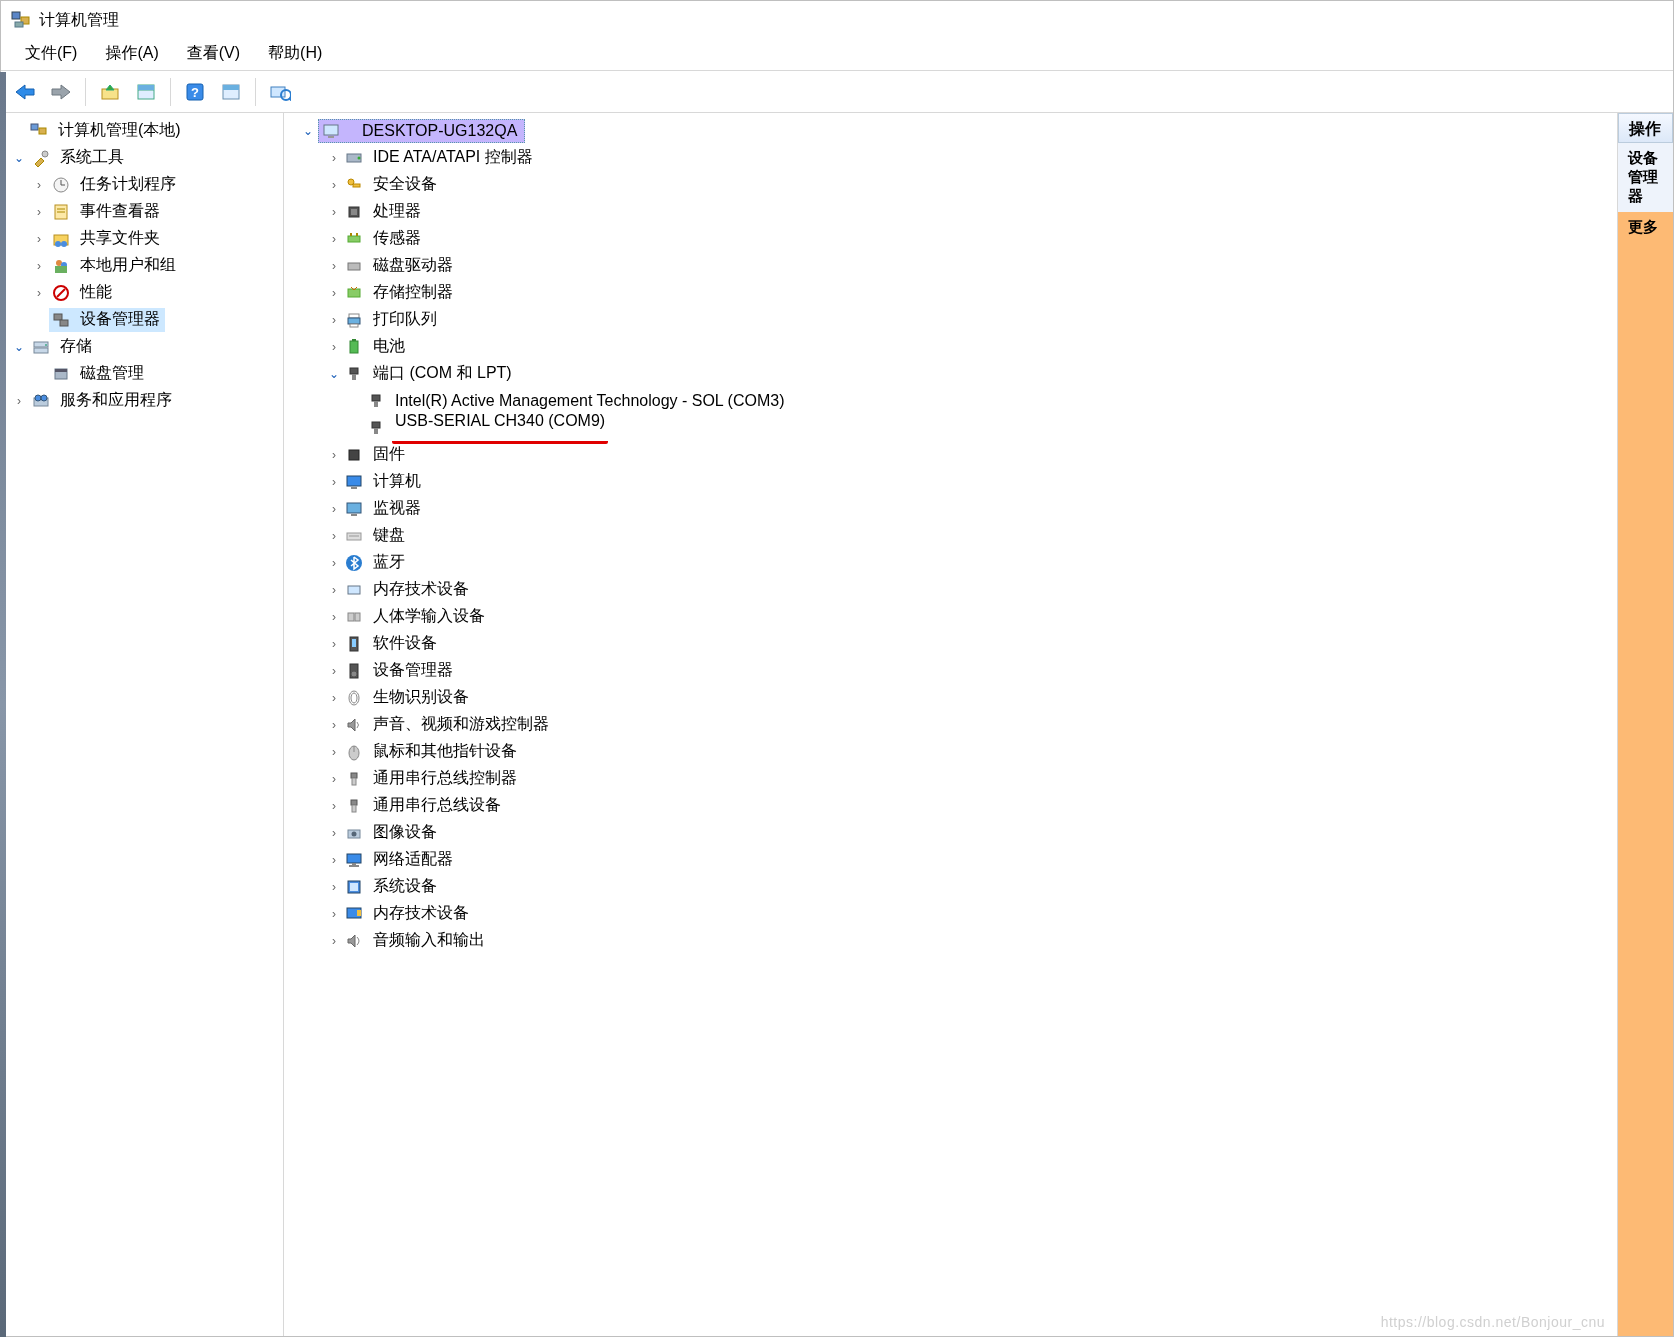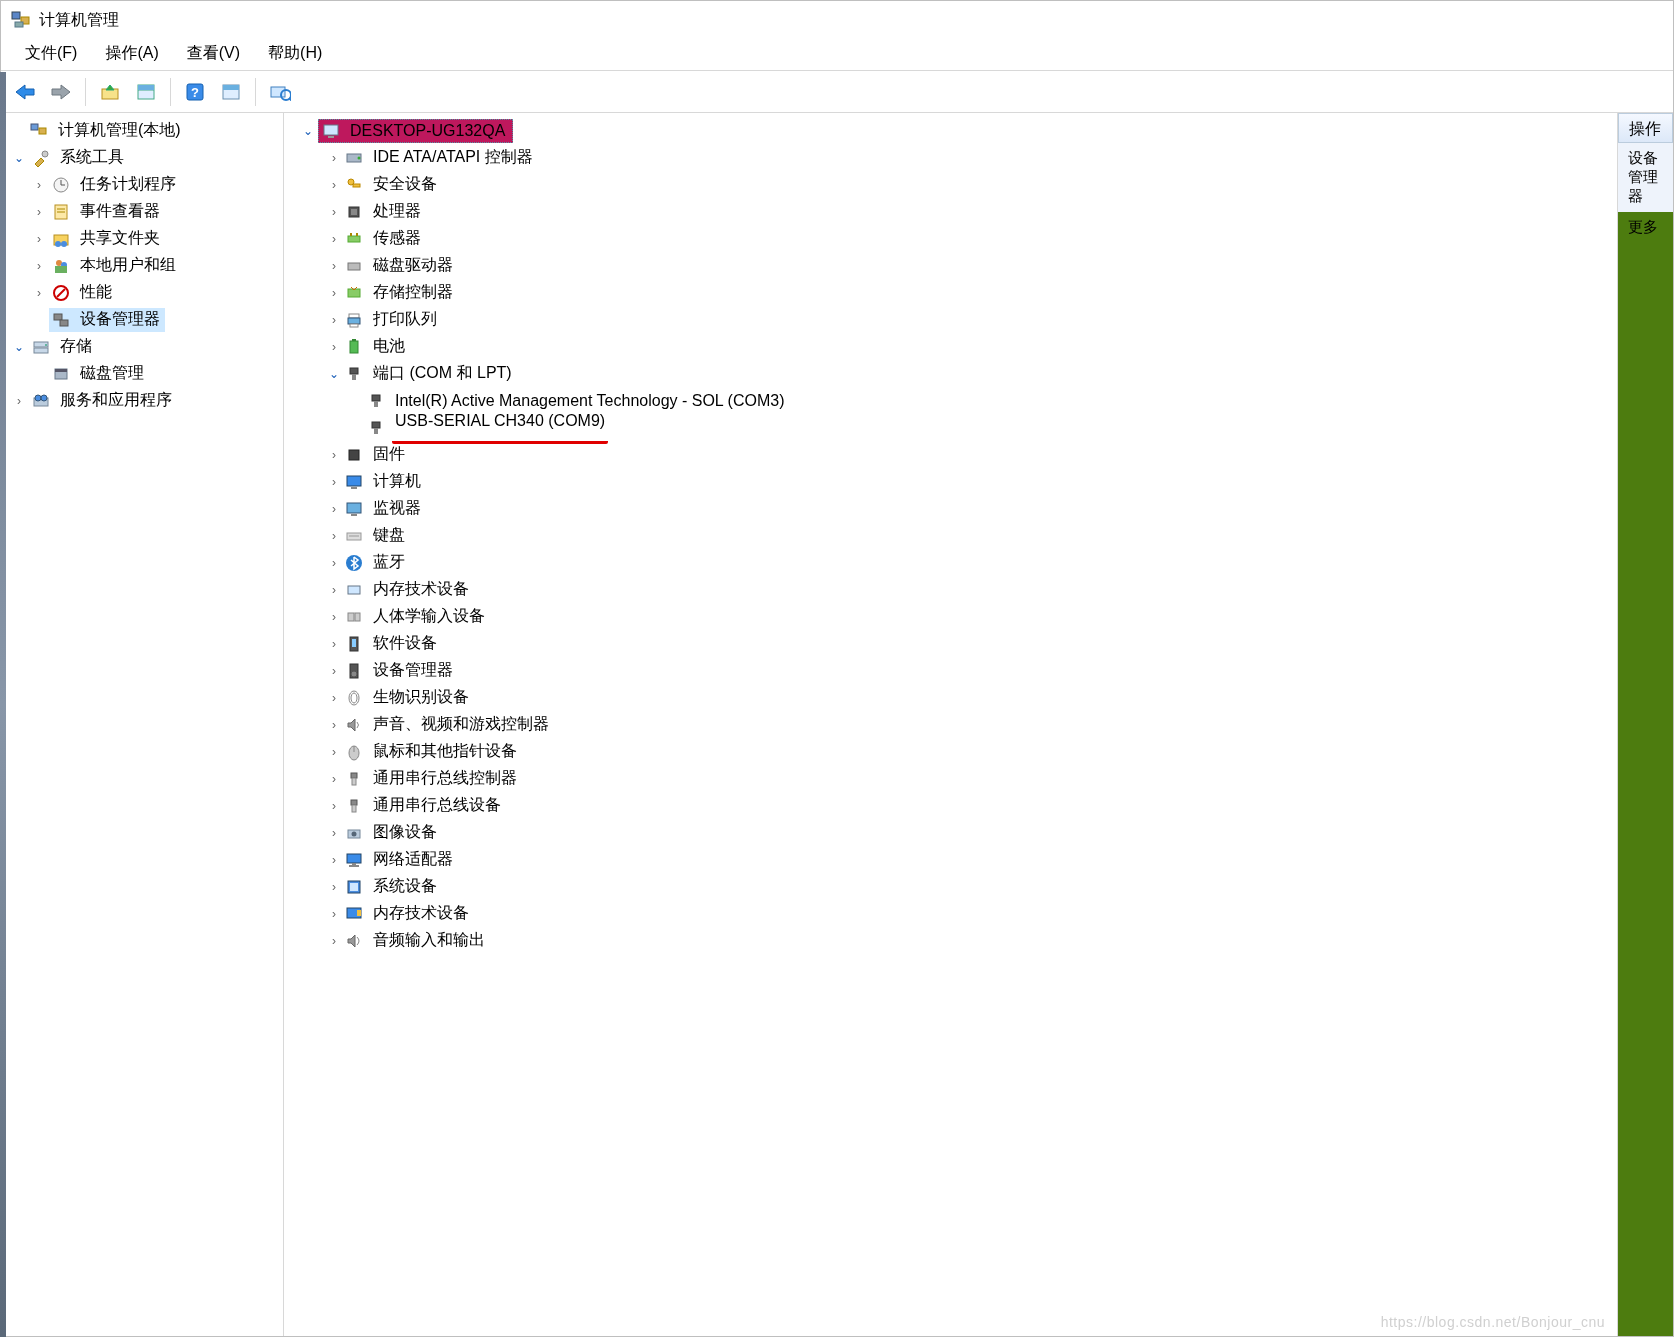--- a/index.html
+++ b/index.html
@@ -27,37 +27,37 @@
   
   .toolbar { height: 42px; display: flex; align-items: center; border-bottom: 1px solid #d8d8d8; background: #fff; padding-left: 6px; }
   .tb-btn { width: 30px; height: 30px; margin: 0 3px; display:flex; justify-content:center; align-items:center; border:1px solid transparent; }
   .tb-sep { width:1px; height:28px; background:#d8d8d8; margin:0 6px; }
 
   
   .main { flex: 1; display: flex; min-height: 0; }
   .pane { height: 100%; overflow: auto; }
   .pane-left { width: 283px; border-right: 1px solid #d8d8d8; padding-top: 4px; }
   .pane-mid  { flex: 1; border-right: 1px solid #d8d8d8; padding-top: 4px; position:relative; }
-  .pane-right { width: 55px; padding:0; background:#4d7c0f; overflow:hidden;}
+  .pane-right { width: 55px; padding:0; background:#fdba74; overflow:hidden;font-weight:bold;}
   .right-header { background: linear-gradient(#f4f8ff,#dce8f8); border:1px solid #bcd; height:30px; line-height:30px; padding-left:10px; font-size:16px; }
   .right-row { padding: 6px 10px; font-size:15px; }
   .right-row.alt { background:#eef3fb; }
 
   
   .tree { list-style: none; margin:0; padding:0; }
   .tree ul { list-style:none; margin:0; padding:0; }
   .node { display:flex; align-items:center; height:27px; white-space:nowrap; cursor:default; }
   .twist { width:16px; height:16px; display:flex; justify-content:center; align-items:center; margin-left:4px; margin-right:2px; color:#666; font-size:12px; }
   .twist.open { color:#1a5eb8; }
   .twist.none { visibility:hidden; }
   .ticon { width:20px; height:20px; margin-right:6px; display:inline-flex; align-items:center; justify-content:center; }
   .label { font-size: 16px; padding: 1px 3px; }
   .node.selected .label-wrap { background:#cde8ff; }
   .node.selected .label { }
-  .node.root-selected .label-wrap { background:#be185d; border:1px dotted #59a; padding-right:4px;}
+  .node.root-selected .label-wrap { background:#c4b5fd; border:1px dotted #59a; padding-right:4px;gap:12px;}
   .label-wrap { display:flex; align-items:center; height:24px; padding:0 2px; }
   .indent { display:inline-block; height:1px; }
   .underline-red { border-bottom:3px solid #e00000; border-radius:2px; padding-bottom:11px;}
   .watermark { position:absolute; bottom:6px; right:12px; color:#d0d0d0; font-size:14px; letter-spacing:0.5px;}
 
   
   svg { display:block; }
 </style>
 </head>
 <body>

